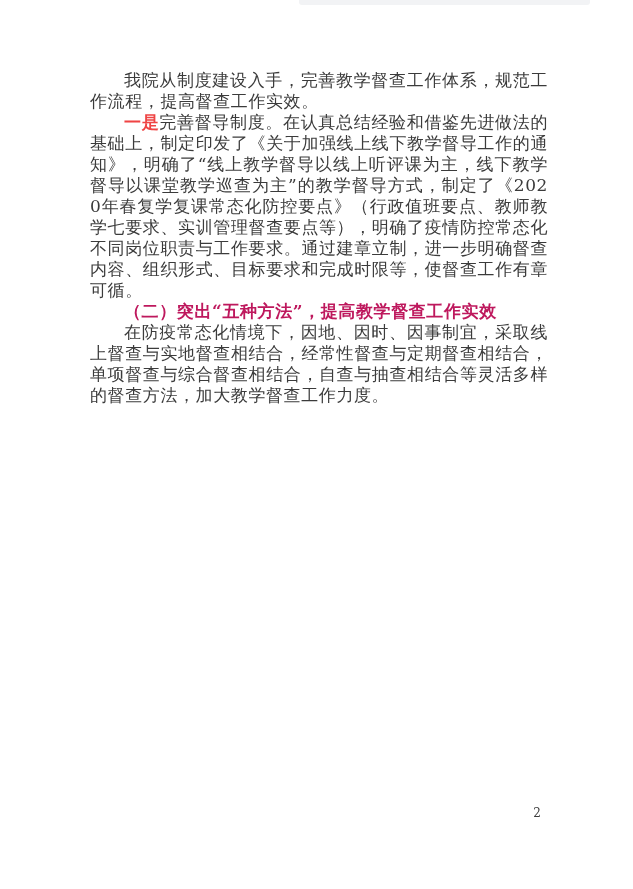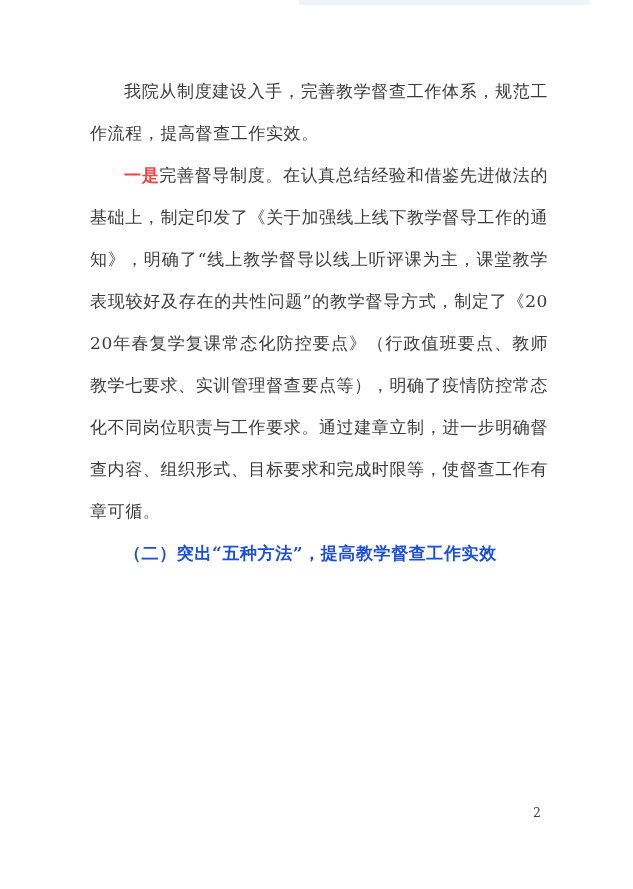--- a/index.html
+++ b/index.html
@@ -26,48 +26,49 @@
   .doc-body {
     position: absolute;
     left: 90px;
     top: 70px;
     width: 458px;
   }
   .para {
     margin: 0;
     font-size: 17px;
     letter-spacing: 0.6px;
-    line-height: 42px;
+    line-height: 21px;
     color: #3b3b3b;
     text-align: justify;
     text-indent: 2em;
     word-break: break-all;
   }
   .para b {
     color: #ef4444;
   }
   .para.heading {
     font-weight: bold;
-    color: #1d4ed8;
+    color: #be185d;
   }
   .page-number {
     position: absolute;
     left: 529px;
     top: 806px;
     width: 16px;
     text-align: center;
     font-size: 12px;
     color: #3b3b3b;
     font-family: "DejaVu Serif", "Liberation Serif", serif;
   }
 </style>
 </head>
 <body>
 
 <div class="top-shadow-bar"></div>
 
 <div class="doc-body" id="doc-body">
     <p class="para"><span>我院从制度建设入手，完善教学督查工作体系，规范工作流程，提高督查工作实效。</span></p>
-    <p class="para"><b>一是</b><span>完善督导制度。在认真总结经验和借鉴先进做法的基础上，制定印发了《关于加强线上线下教学督导工作的通知》，明确了“线上教学督导以线上听评课为主，课堂教学表现较好及存在的共性问题”的教学督导方式，制定了《2020年春复学复课常态化防控要点》（行政值班要点、教师教学七要求、实训管理督查要点等），明确了疫情防控常态化不同岗位职责与工作要求。通过建章立制，进一步明确督查内容、组织形式、目标要求和完成时限等，使督查工作有章可循。</span></p>
+    <p class="para"><b>一是</b><span>完善督导制度。在认真总结经验和借鉴先进做法的基础上，制定印发了《关于加强线上线下教学督导工作的通知》，明确了“线上教学督导以线上听评课为主，线下教学督导以课堂教学巡查为主”的教学督导方式，制定了《2020年春复学复课常态化防控要点》（行政值班要点、教师教学七要求、实训管理督查要点等），明确了疫情防控常态化不同岗位职责与工作要求。通过建章立制，进一步明确督查内容、组织形式、目标要求和完成时限等，使督查工作有章可循。</span></p>
     <p class="para heading"><span>（二）突出“五种方法”，提高教学督查工作实效</span></p>
+    <p class="para"><span>在防疫常态化情境下，因地、因时、因事制宜，采取线上督查与实地督查相结合，经常性督查与定期督查相结合，单项督查与综合督查相结合，自查与抽查相结合等灵活多样的督查方法，加大教学督查工作力度。</span></p>
   </div>
 
 <div class="page-number">2</div>
 
 </body></html>

